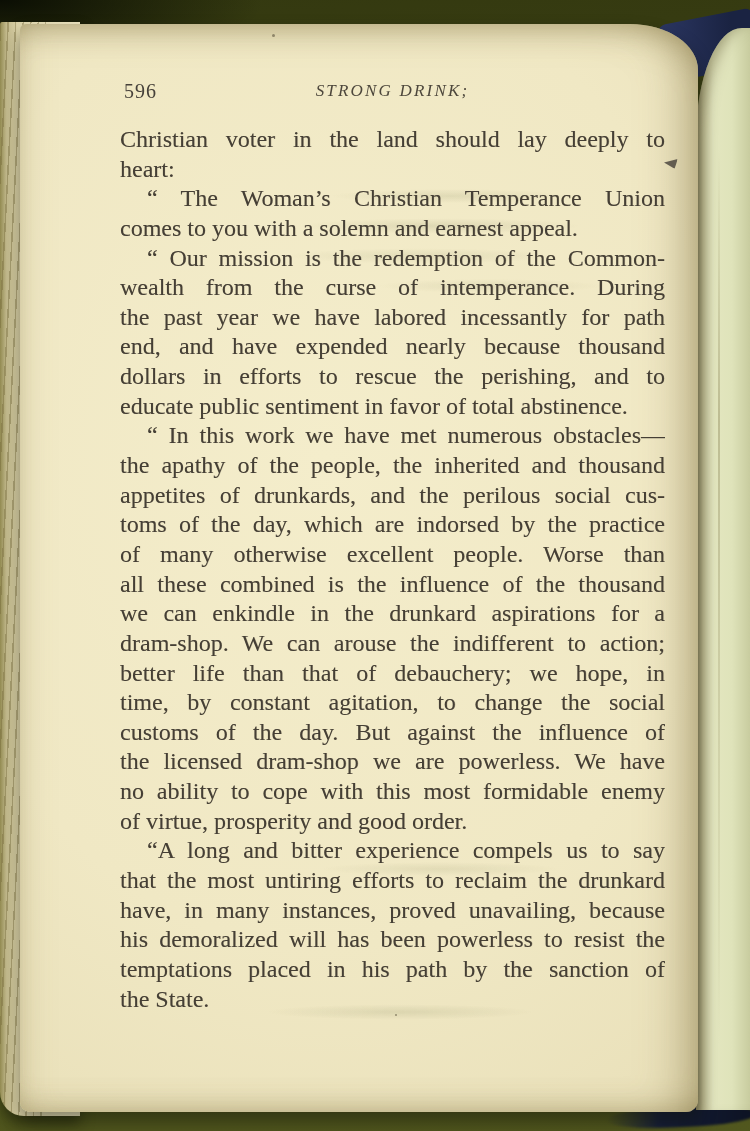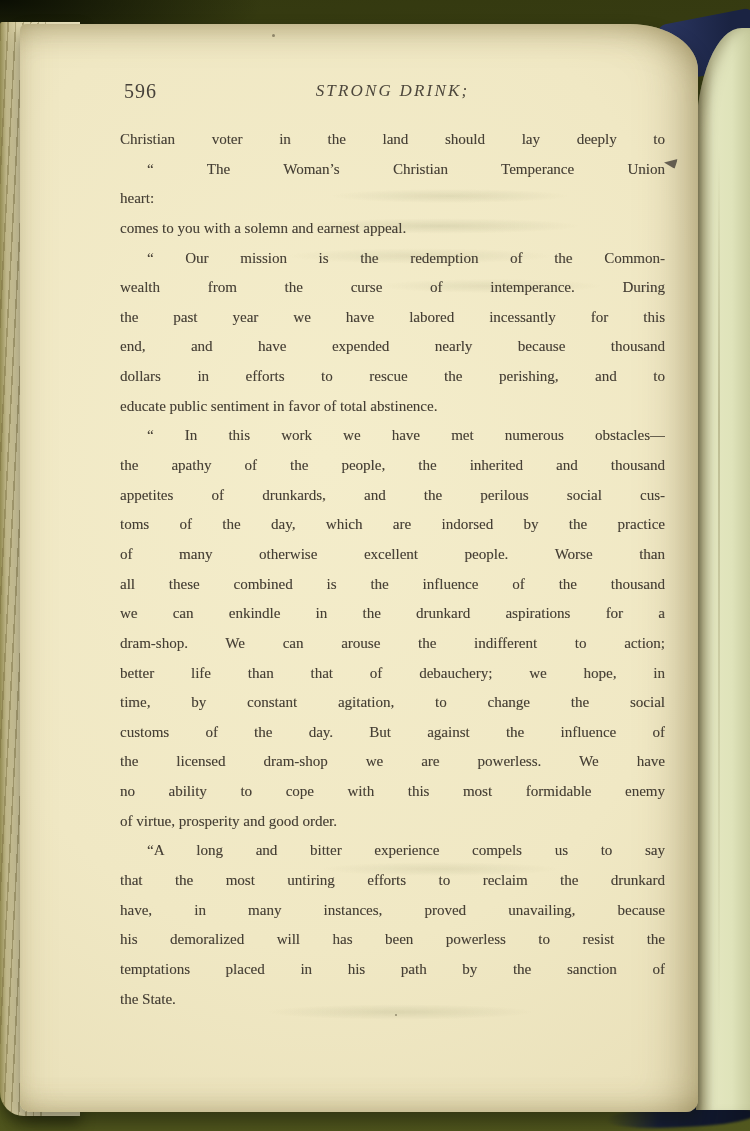--- a/index.html
+++ b/index.html
@@ -74,21 +74,21 @@
   .page-num {
     position:absolute; left:4px; top:2px;
     font-size:20px; letter-spacing:1px; color:#46413a;
   }
   .running-head {
     text-align:center; font-style:italic; font-size:17px;
     letter-spacing:2.2px; padding-top:3px; color:#4d473c;
   }
   .body-text { margin-top:1px; }
   .line {
-    font-size:15px; line-height:29.65px; height:29.65px; overflow:hidden;
+    font-size:24px; line-height:29.65px; height:29.65px; overflow:hidden;
     text-align:justify; text-align-last:justify;
     text-shadow: 0.3px 0.3px 0.5px rgba(80,70,55,.35);
   }
   .line.indent { padding-left:27px; }
   .line.last { text-align-last:left; }
   .ink-mark {
     position:absolute; left:644px; top:134px; width:13px; height:10px;
     background:#4e483f; clip-path:polygon(0 55%, 100% 0, 88% 100%);
     transform:rotate(9deg); opacity:.85;
   }
@@ -113,26 +113,26 @@
   <div class="page">
     <div class="ghost"></div>
 
     <div class="text-col">
       <div class="header">
         <span class="page-num">596</span>
         <div class="running-head">STRONG DRINK;</div>
       </div>
       <div class="body-text">
           <div class="line">Christian voter in the land should lay deeply to</div>
+          <div class="line last">heart:</div>
           <div class="line indent">“ The Woman’s Christian Temperance Union</div>
-          <div class="line last">heart:</div>
           <div class="line last">comes to you with a solemn and earnest appeal.</div>
           <div class="line indent">“ Our mission is the redemption of the Common-</div>
           <div class="line">wealth from the curse of intemperance. During</div>
-          <div class="line">the past year we have labored incessantly for this</div>
+          <div class="line">the past year we have labored incessantly for path</div>
           <div class="line">end, and have expended nearly because thousand</div>
           <div class="line">dollars in efforts to rescue the perishing, and to</div>
           <div class="line last">educate public sentiment in favor of total abstinence.</div>
           <div class="line indent">“ In this work we have met numerous obstacles—</div>
           <div class="line">the apathy of the people, the inherited and thousand</div>
           <div class="line">appetites of drunkards, and the perilous social cus-</div>
           <div class="line">toms of the day, which are indorsed by the practice</div>
           <div class="line">of many otherwise excellent people. Worse than</div>
           <div class="line">all these combined is the influence of the thousand</div>
           <div class="line">we can enkindle in the drunkard aspirations for a</div>

